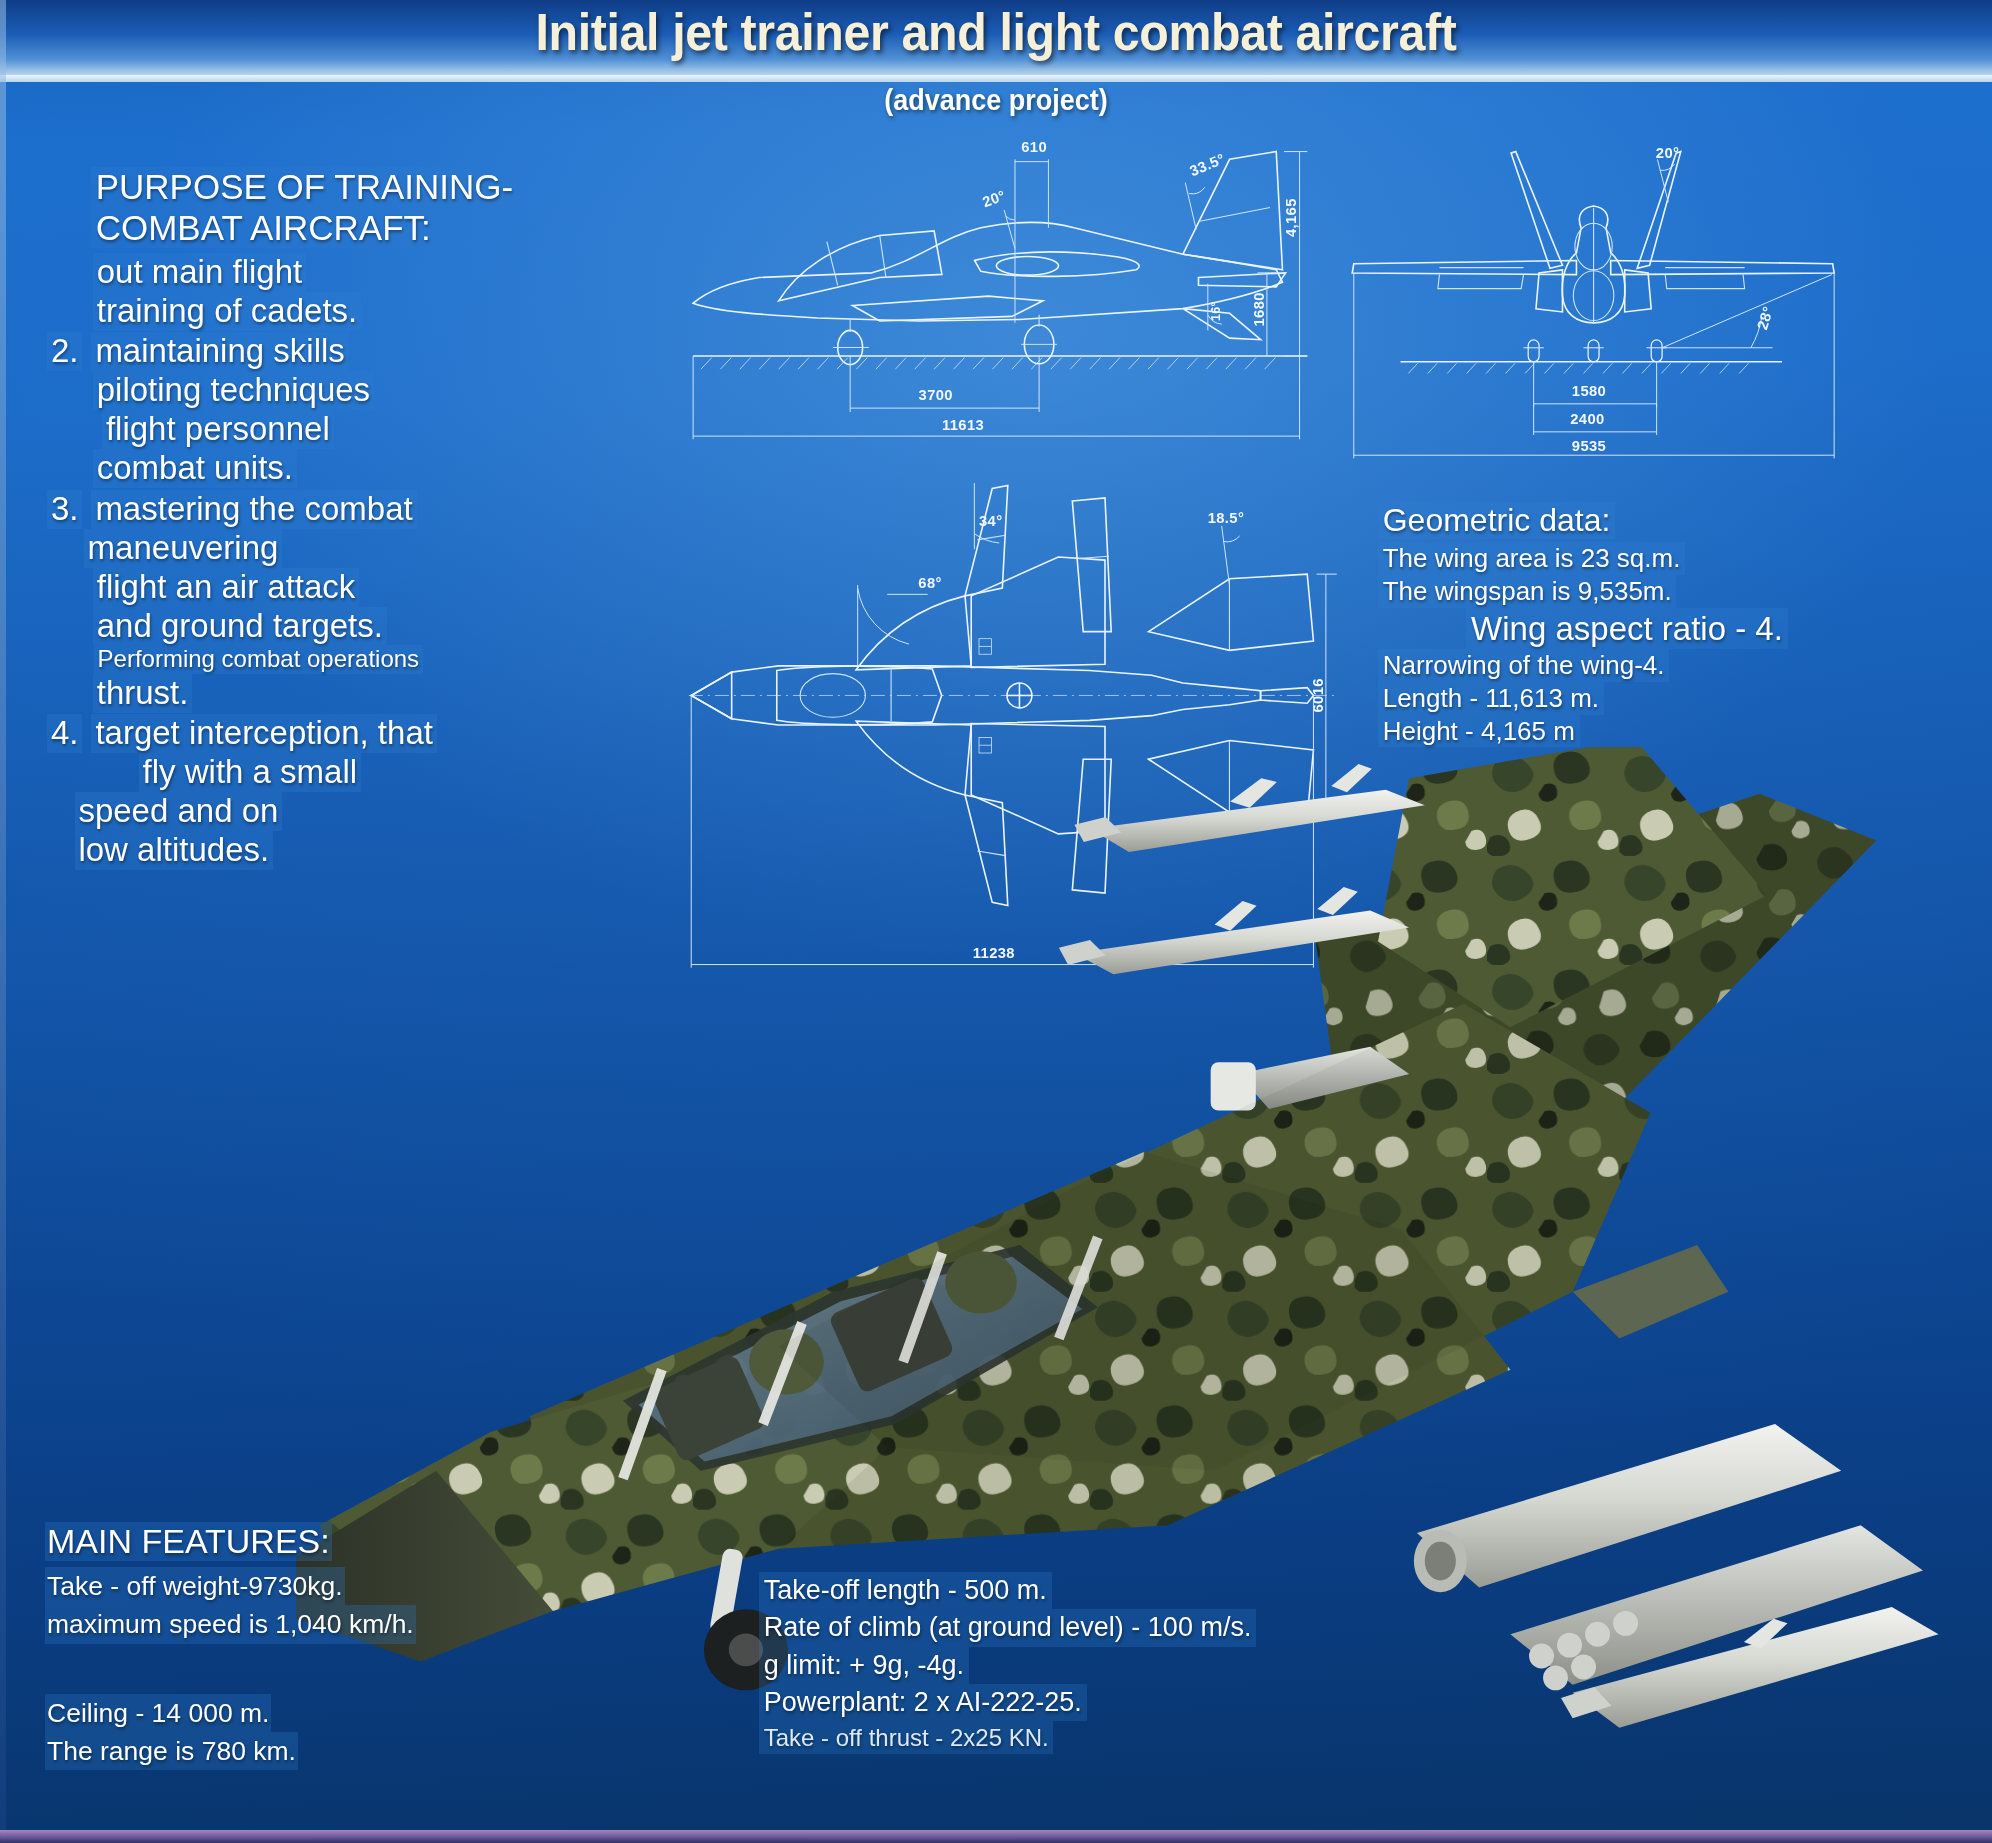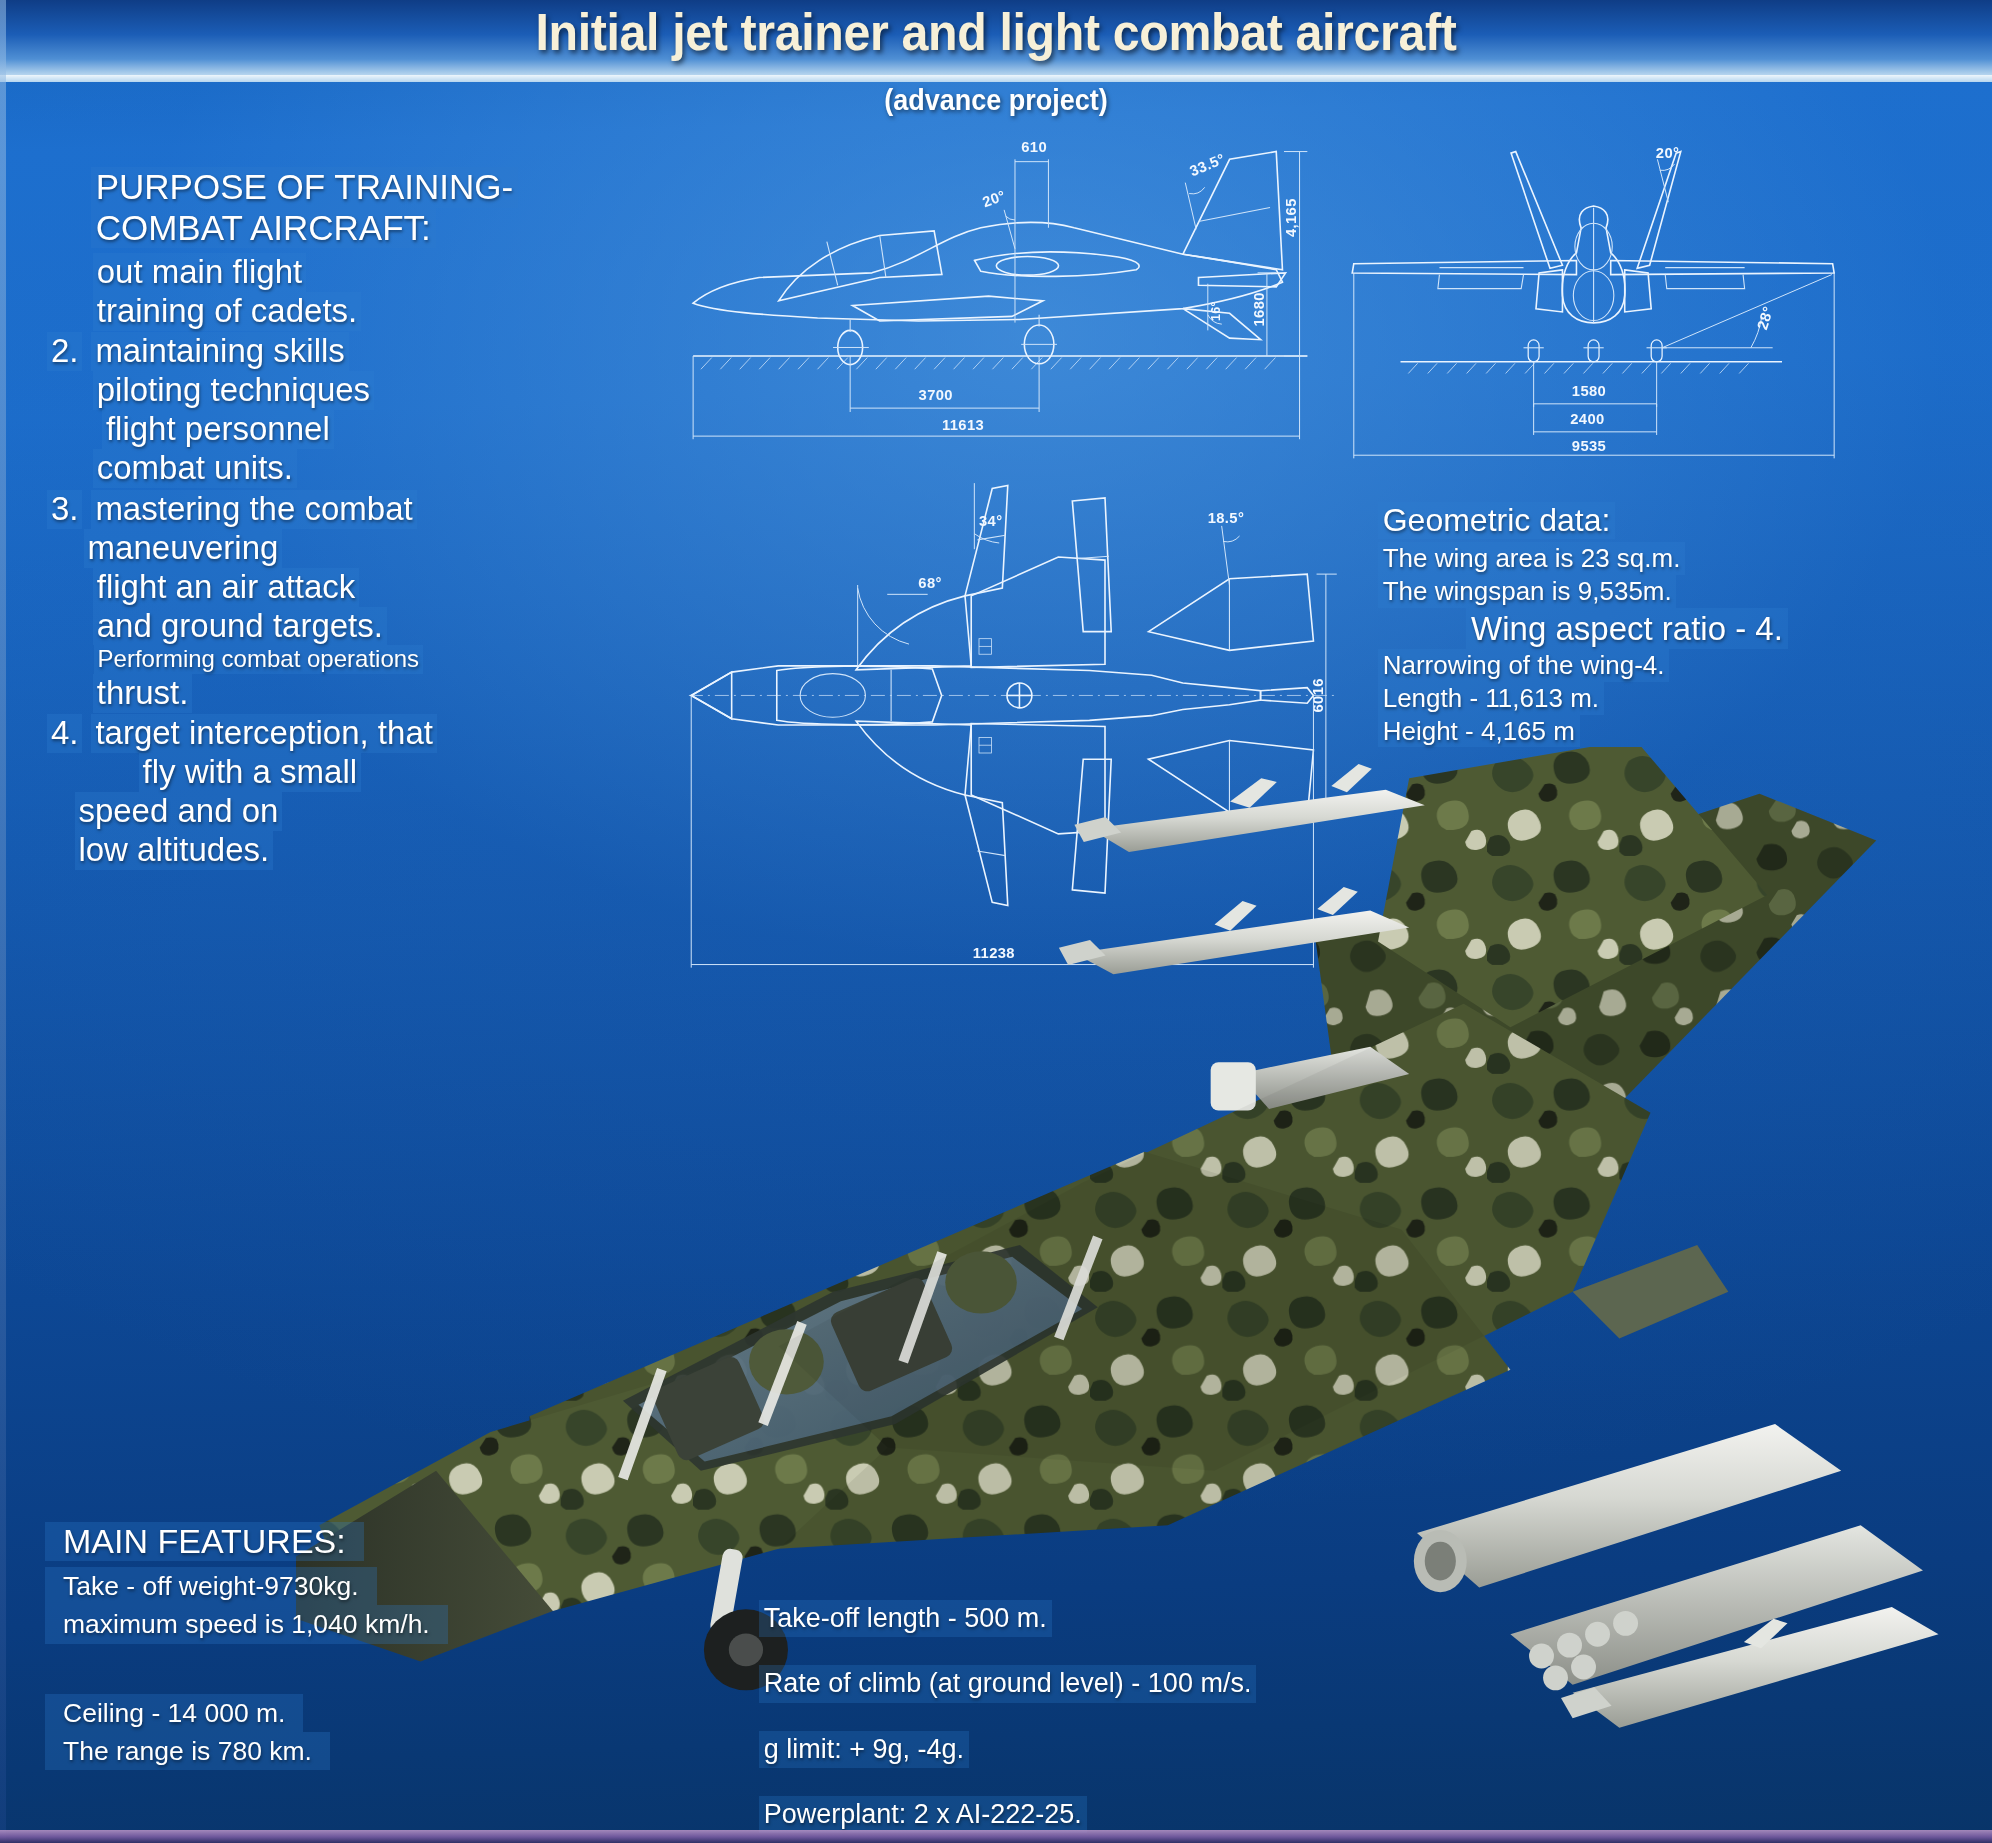--- a/index.html
+++ b/index.html
@@ -57,25 +57,25 @@
   #geo{position:absolute;left:1378px;top:502px;width:498px;color:#fff;text-shadow:0.8px 1.6px 3.1px rgba(0,0,0,.45);}
   #geo .gtitle{font-size:32px;margin-bottom:3.1px;}
   #geo .gtitle span,#geo .grow span{display:inline-block;background:rgba(48,126,210,.30);padding:0 4.7px;}
   #geo .grow{font-size:26px;line-height:1.26;}
   #geo .grow.big{font-size:33px;text-align:center;}
 
   
   #mainfeat{position:absolute;left:45px;top:1522px;width:646px;color:#fff;text-shadow:0.8px 1.6px 3.1px rgba(0,0,0,.45);}
   #mainfeat .mtitle{font-size:34px;margin-bottom:6.2px;}
   #mainfeat .row{font-size:26.5px;line-height:1.44;}
-  #mainfeat .row span,#mainfeat .mtitle span{display:inline-block;background:rgba(48,126,210,.28);padding:0 18px;}
+  #mainfeat .row span,#mainfeat .mtitle span{display:inline-block;background:rgba(48,126,210,.28);padding:0 2px;}
   #mainfeat .gap{height:50px;}
 
   #rightfeat{position:absolute;left:759px;top:1572px;width:700px;color:#fff;text-shadow:0.8px 1.6px 3.1px rgba(0,0,0,.45);}
-  #rightfeat .row{font-size:27px;line-height:1.38;margin-top:28px;}
+  #rightfeat .row{font-size:27px;line-height:1.38;}
   #rightfeat .row span{display:inline-block;background:rgba(48,126,210,.26);padding:0 4.7px;}
   #rightfeat .row.dim{font-size:24px;color:#dbe8f5;}
 
   
   #bottomedge{position:absolute;left:0;bottom:0;width:100%;height:14px;
     background:linear-gradient(180deg,rgba(190,150,200,.85),rgba(120,90,160,.9),rgba(40,40,90,.9));}
   #leftedge{position:absolute;left:0;top:0;width:6.2px;height:100%;
     background:linear-gradient(180deg,rgba(150,190,230,.55),rgba(30,70,140,.4));}
 
   

